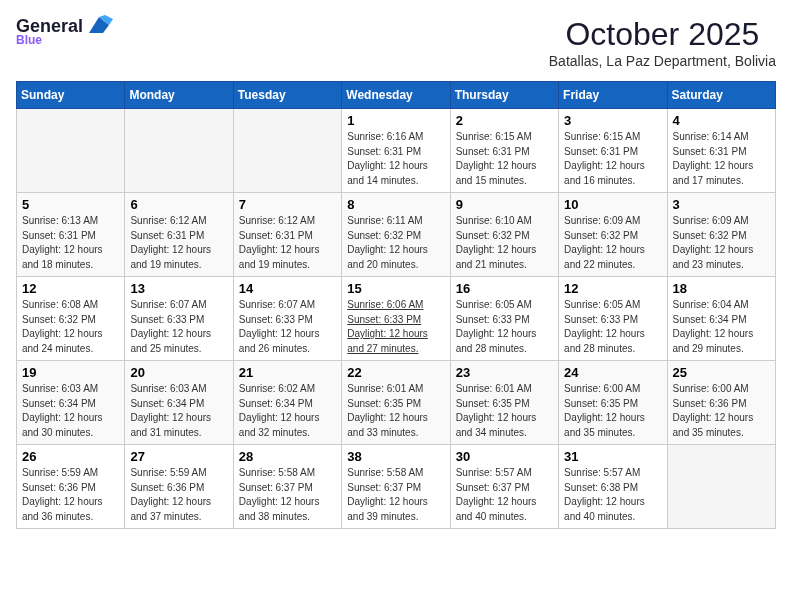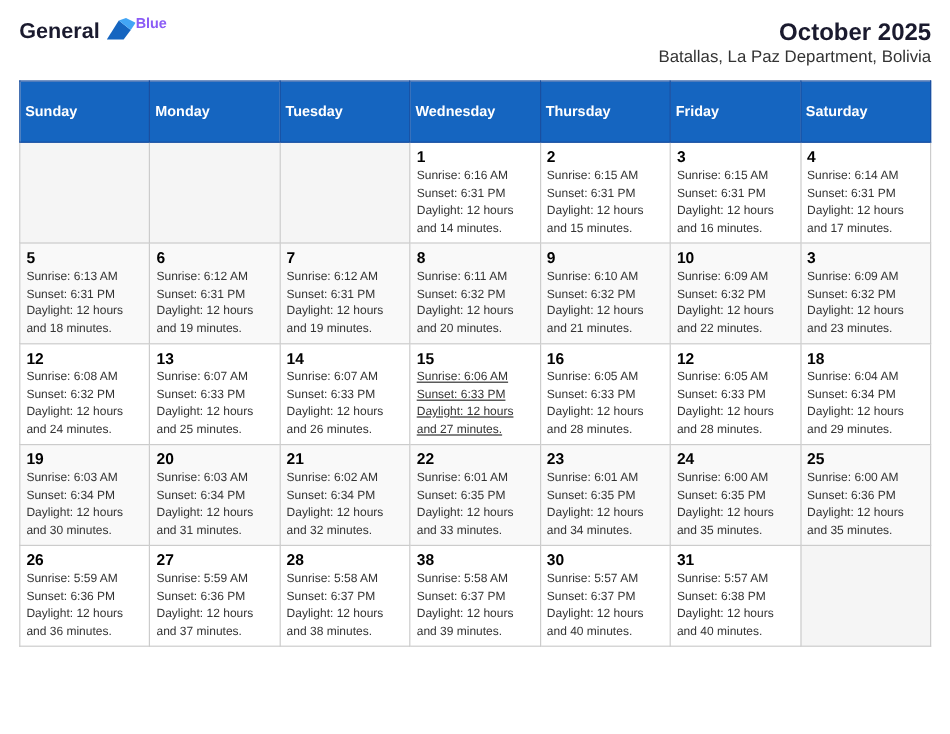--- a/index.html
+++ b/index.html
@@ -11,50 +11,51 @@
       padding: 16px;
     }
     .header {
       display: flex;
       justify-content: space-between;
       align-items: flex-start;
       margin-bottom: 12px;
     }
     .logo {
       display: flex;
-      flex-direction: row;
+      flex-direction: column;
       align-items: flex-start;
     }
     .logo-row {
       display: flex;
       align-items: center;
     }
     .title-section {
       text-align: right;
     }
     .month-title {
-      font-size: 20px;
-      font-weight: bold;
+      font-size: 32px;
+      font-weight: normal;
       color: #1a1a2e;
+      text-align: center;
     }
     .location-title {
       font-size: 14px;
       color: #333;
     }
     .calendar {
       width: 100%;
       border-collapse: collapse;
       border: 1px solid #ccc;
     }
     .calendar th {
       background-color: #1565c0;
       color: #fff;
       font-size: 12px;
       font-weight: bold;
-      padding: 18px 4px;
+      padding: 6px 4px;
       text-align: left;
       border: 1px solid #1a4fa0;
     }
     .calendar td {
       width: calc(100% / 7);
       vertical-align: top;
       border: 1px solid #ccc;
       padding: 4px 5px;
       min-height: 80px;
       font-size: 10.5px;

